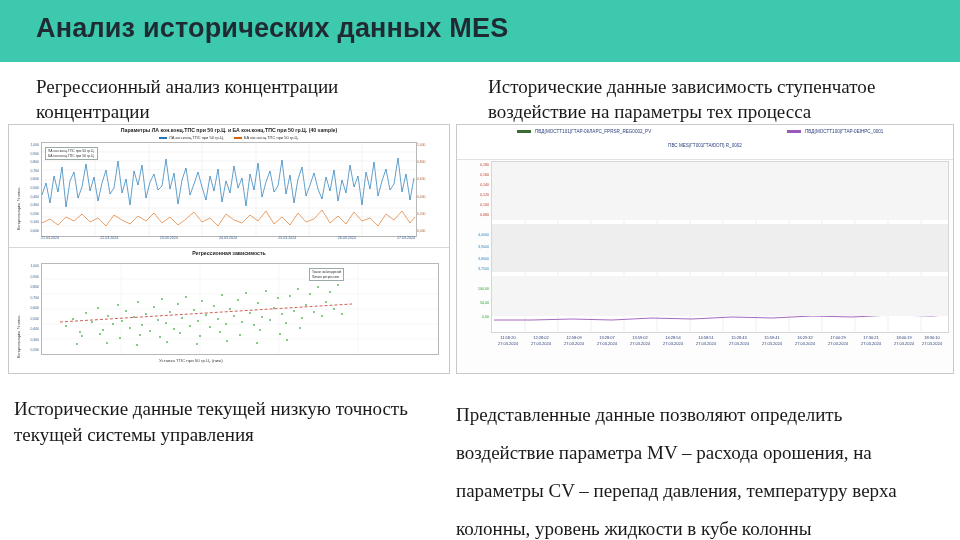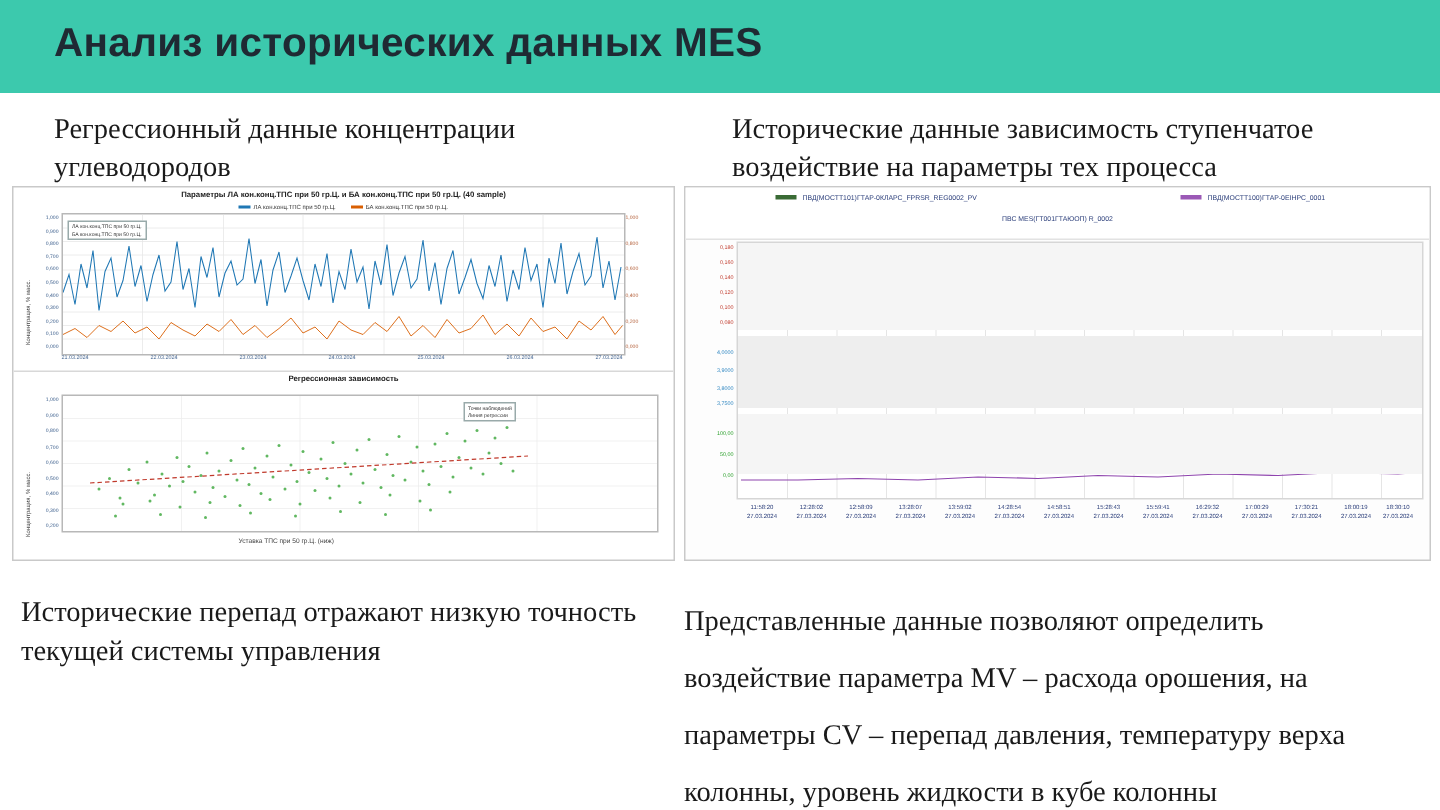--- a/index.html
+++ b/index.html
@@ -261,21 +261,21 @@
   }
 </style>
 </head>
 <body>
 
 <div class="slide">
 
   <div class="title-bar"></div>
   <div class="title-text">Анализ исторических данных MES</div>
 
-  <div class="col-left-head">Регрессионный данные концентрации углеводородов</div>
+  <div class="col-left-head">Регрессионный анализ концентрации концентрации</div>
   <div class="col-right-head">Исторические данные зависимость ступенчатое воздействие на параметры тех процесса</div>
 
   <div class="img-left">
 
     <div class="chart-a">
       <div class="mini-title">Параметры ЛА кон.конц.ТПС при 50 гр.Ц. и БА кон.конц.ТПС при 50 гр.Ц. (40 sample)</div>
 
       <div class="legend-top" style="left:150px; top:10px;">
         <div><span class="sw" style="background:#1f77b4"></span><span>ЛА кон.конц.ТПС при 50 гр.Ц.</span></div>
         <div><span class="sw" style="background:#d95f02"></span><span>БА кон.конц.ТПС при 50 гр.Ц.</span></div>
@@ -547,16 +547,16 @@
       <span class="tv-xtick" style="left:231px; width:34px;"><span>15:28:43</span><br><span>27.03.2024</span></span>
       <span class="tv-xtick" style="left:264px; width:34px;"><span>15:59:41</span><br><span>27.03.2024</span></span>
       <span class="tv-xtick" style="left:297px; width:34px;"><span>16:29:32</span><br><span>27.03.2024</span></span>
       <span class="tv-xtick" style="left:330px; width:34px;"><span>17:00:29</span><br><span>27.03.2024</span></span>
       <span class="tv-xtick" style="left:363px; width:34px;"><span>17:30:21</span><br><span>27.03.2024</span></span>
       <span class="tv-xtick" style="left:396px; width:34px;"><span>18:00:19</span><br><span>27.03.2024</span></span>
       <span class="tv-xtick" style="left:424px; width:34px;"><span>18:30:10</span><br><span>27.03.2024</span></span>
     </div>
   </div>
 
-  <div class="col-left-foot">Исторические перепад отражают низкую точность текущей системы управления</div>
+  <div class="col-left-foot">Исторические данные текущей низкую точность текущей системы управления</div>
   <div class="col-right-foot">Представленные данные позволяют определить воздействие параметра MV – расхода орошения, на параметры CV – перепад давления, температуру верха колонны, уровень жидкости в кубе колонны</div>
 
 </div>
 
 </body></html>

